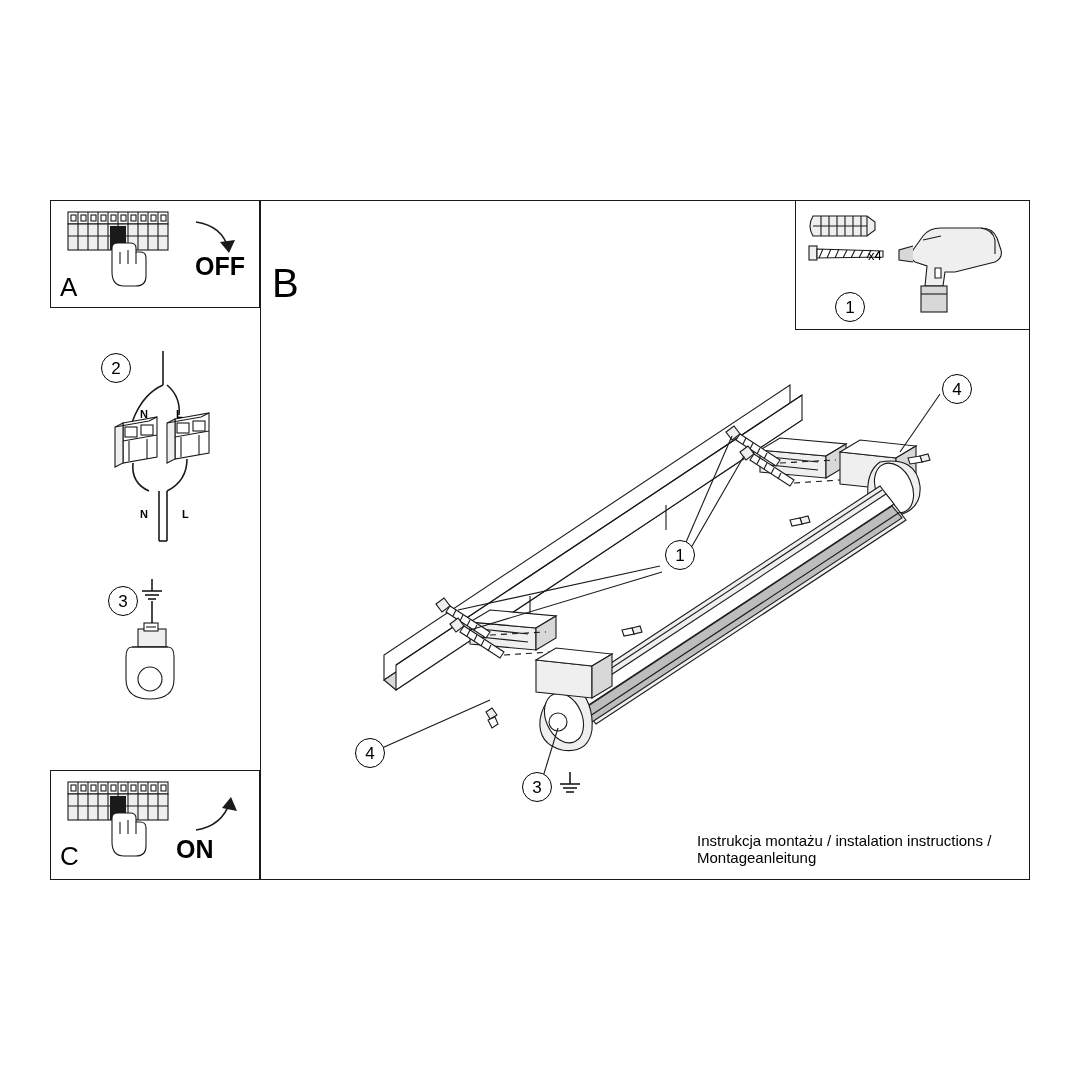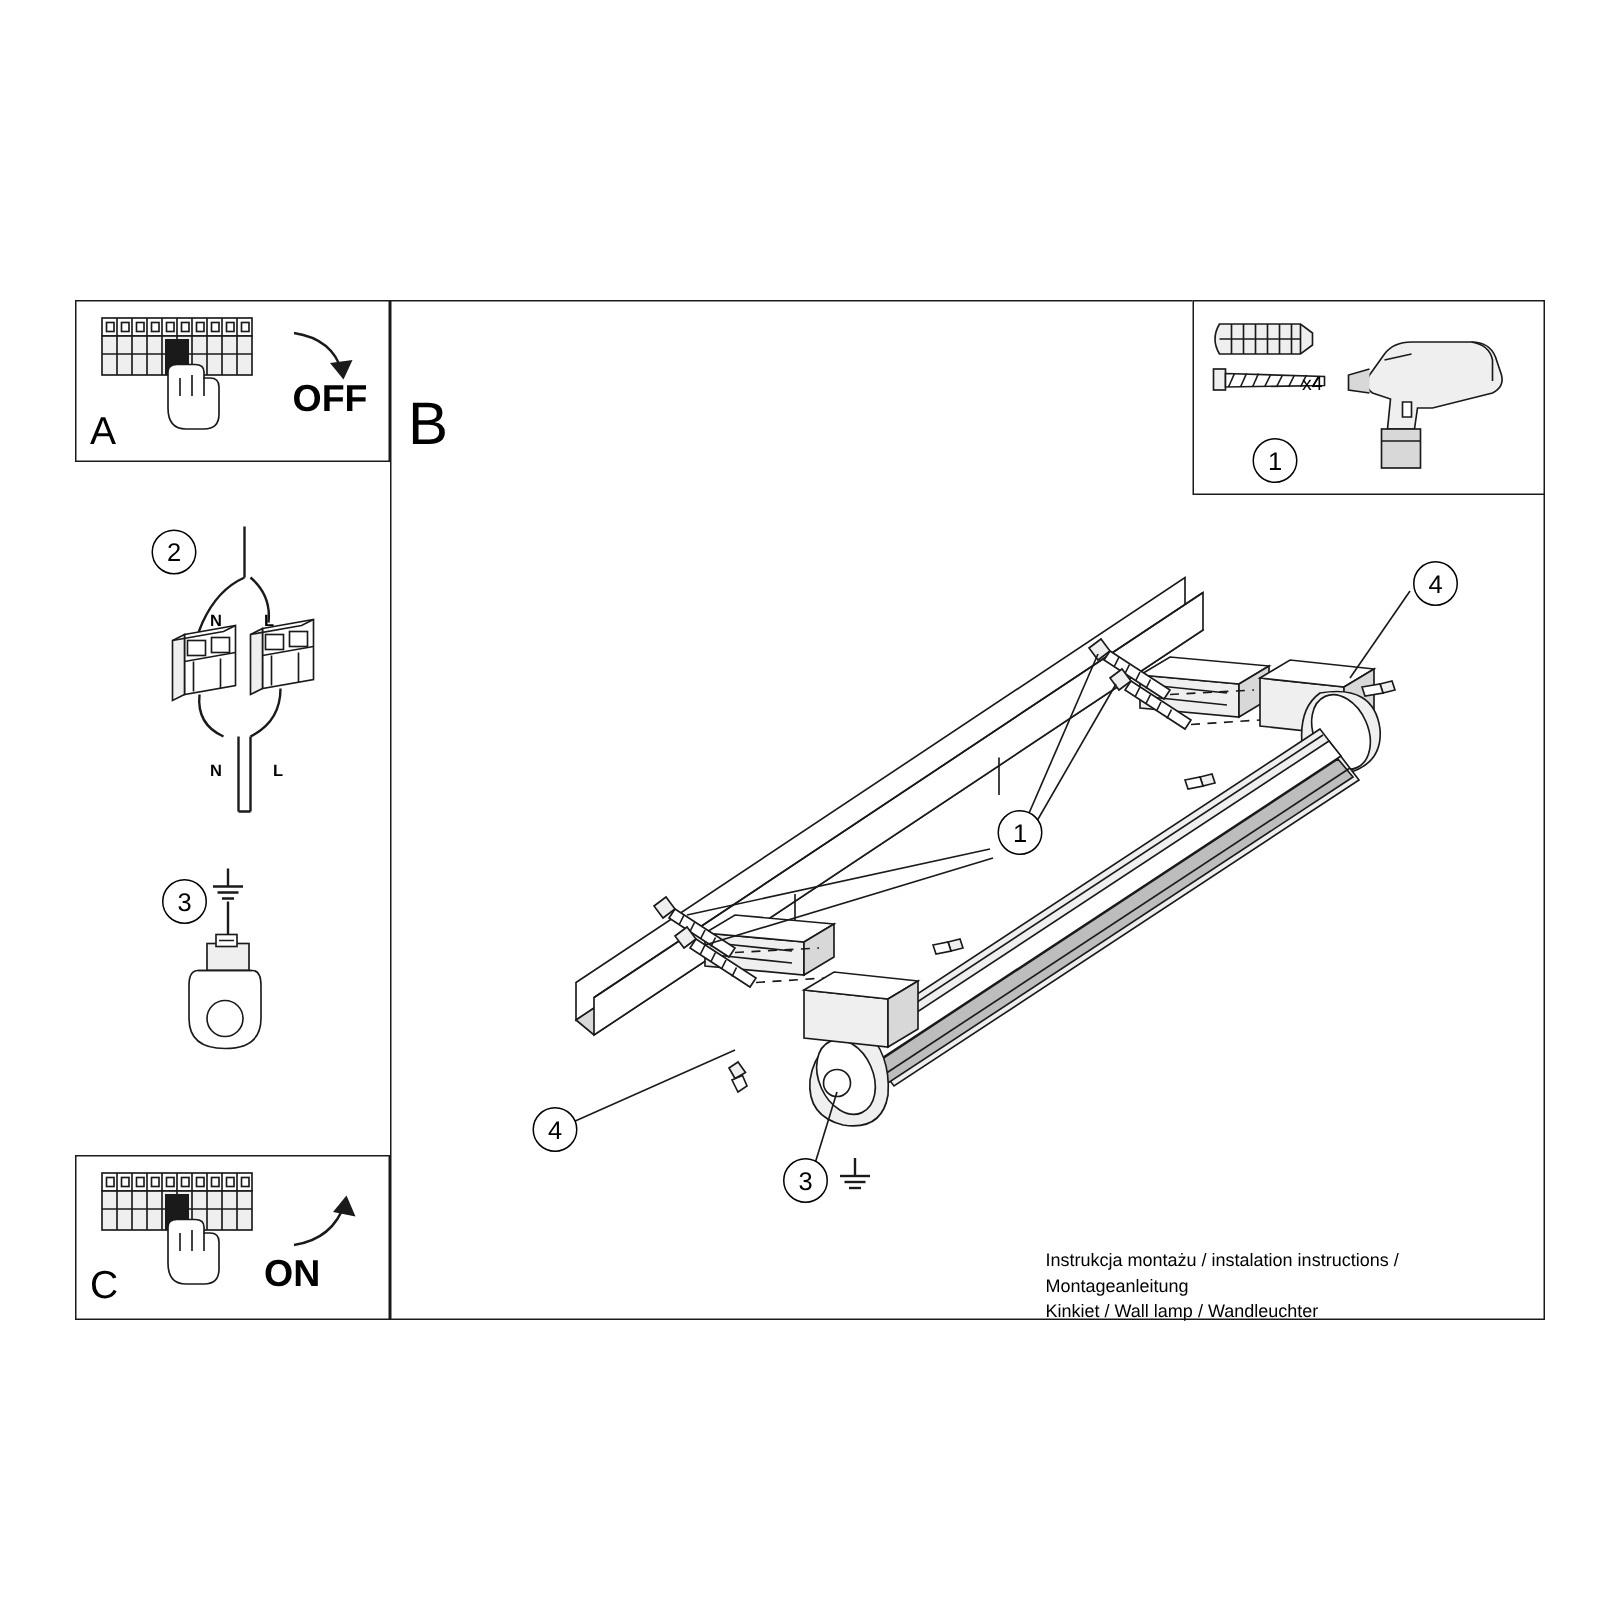--- a/index.html
+++ b/index.html
@@ -91,21 +91,21 @@
   #lbl-n-top { left: 140px; top: 408px; }
   #lbl-l-top { left: 176px; top: 408px; }
   #lbl-n-bot { left: 140px; top: 508px; }
   #lbl-l-bot { left: 182px; top: 508px; }
 
   
   #caption {
     position: absolute;
     left: 697px; top: 832px;
     width: 330px;
-    font-size: 12px;
+    font-size: 15px;
     line-height: 17px;
     color: #000;
   }
 
   svg { display: block; }
   .ln   { stroke: #1a1a1a; fill: none; }
   .thin { stroke-width: 1.1; }
   .med  { stroke-width: 1.6; }
   .fillw{ fill: #ffffff; }
   .fillg{ fill: #efefef; }
@@ -489,16 +489,15 @@
     <g class="ln med">
       <line x1="18" y1="2" x2="18" y2="14"></line>
       <line x1="8" y1="14" x2="28" y2="14"></line>
       <line x1="11" y1="18" x2="25" y2="18"></line>
       <line x1="14" y1="22" x2="22" y2="22"></line>
     </g>
   </svg>
 
   <div id="caption">
     <div>Instrukcja montażu / instalation instructions / Montageanleitung</div>
-    <div>Kinkiet / Wall lamp / Wandleuchter</div>
   </div>
 
 </div>
 
 </body></html>

